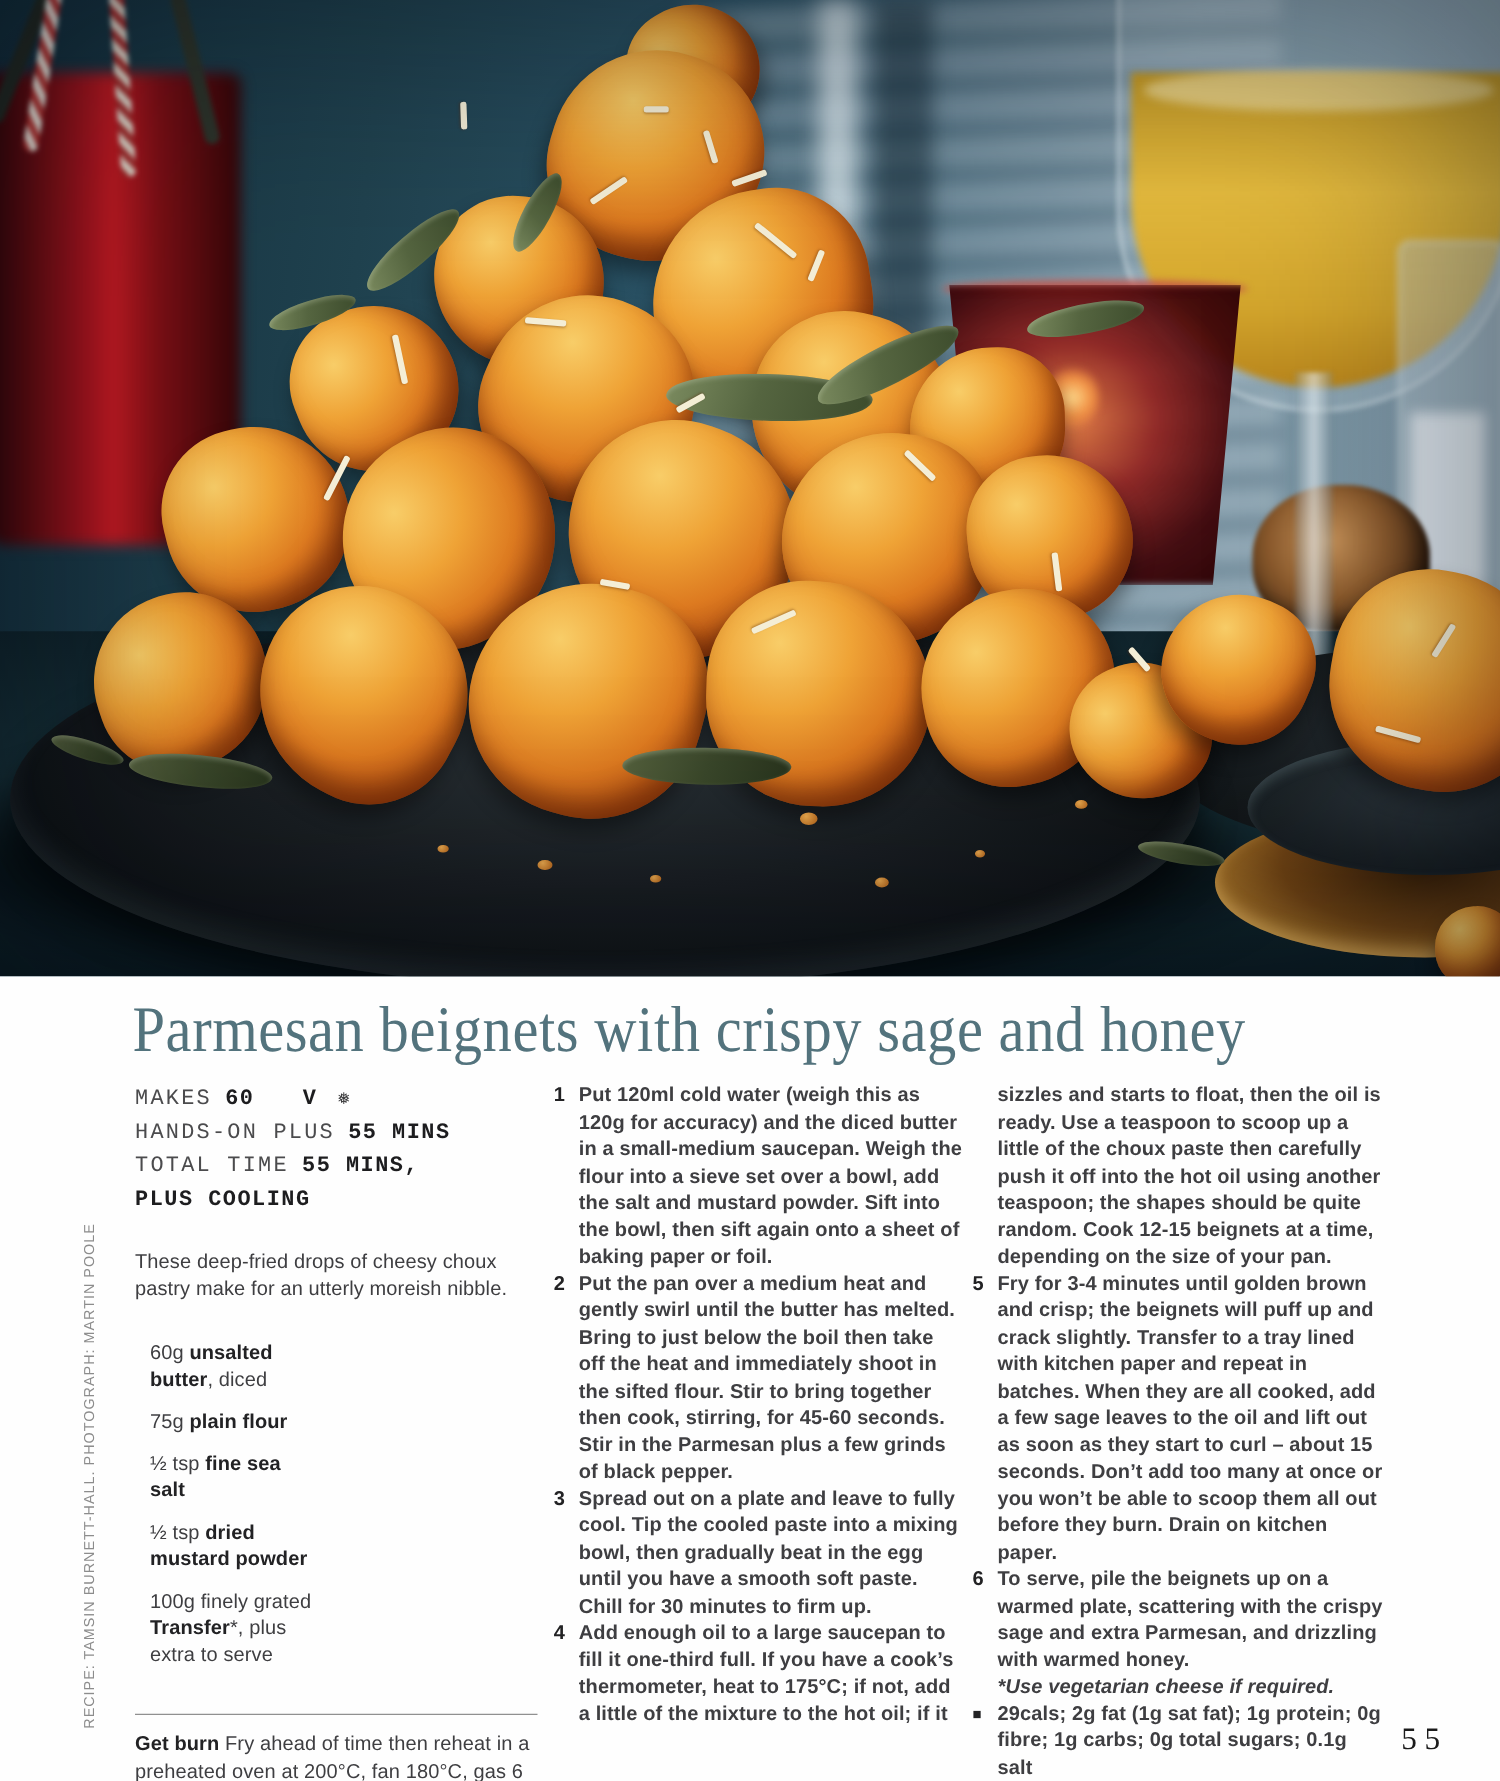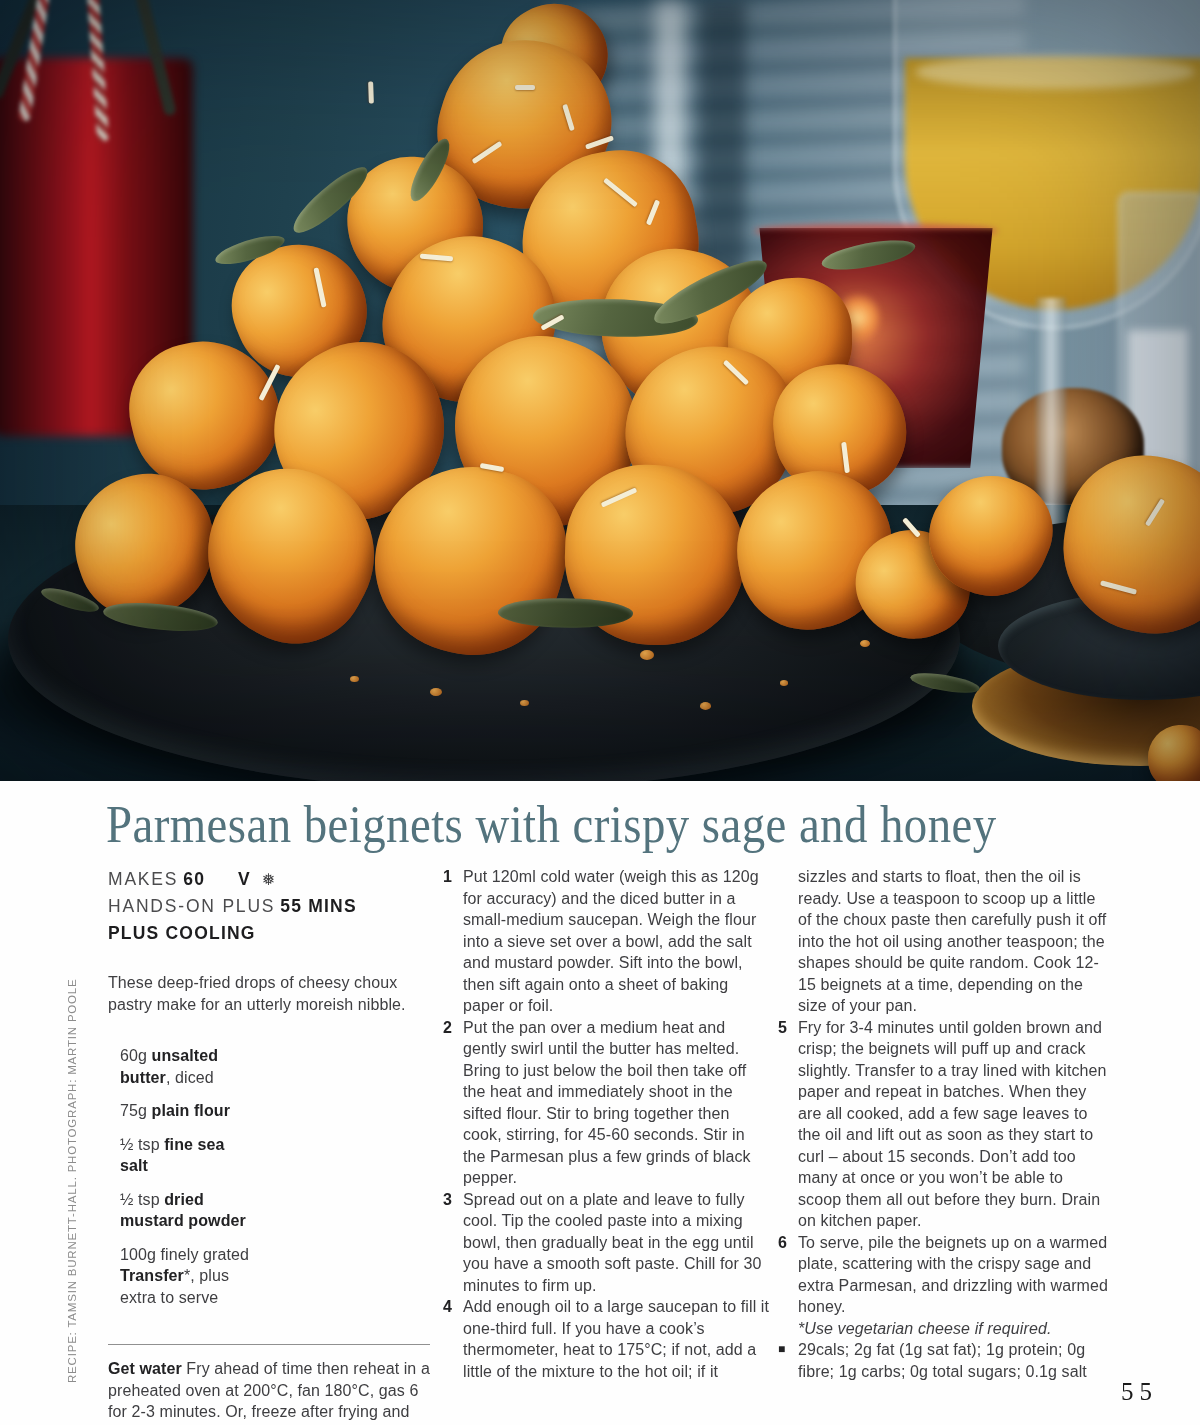--- a/index.html
+++ b/index.html
@@ -74,36 +74,36 @@
   
   .credit{position:absolute;left:66px;top:1383px;transform:rotate(-90deg);transform-origin:0 0;
           white-space:nowrap;font-size:11.5px;letter-spacing:.8px;color:#8c8c8c;}
   .title{position:absolute;left:106px;top:795px;width:1200px;
          font-family:"Liberation Serif",serif;font-size:52px;color:#53737d;
          transform:scaleX(.9);transform-origin:left top;white-space:nowrap;letter-spacing:.5px;}
   .col{position:absolute;top:866px;font-size:16px;line-height:21.5px;color:#3e3e41;letter-spacing:.1px;}
   .col-left{left:108px;width:322px;}
   .col-mid{left:443px;width:327px;}
   .col-right{left:778px;width:330px;}
-  .meta{font-size:17.5px;line-height:27px;color:#4b4b4d;}
+  .meta{font-size:17.5px;line-height:27px;color:#4b4b4d;font-family:Liberation Mono, monospace;}
   .meta .lbl{letter-spacing:1.8px;}
   .meta .val{font-weight:bold;color:#1d1d1f;letter-spacing:1.2px;}
   .meta .veg{font-weight:bold;color:#1d1d1f;margin-left:28px;letter-spacing:1px;}
   .meta .snow{color:#3a3a3c;margin-left:6px;font-size:16px;}
   .intro{margin-top:25px;}
   .ing-wrap{margin-top:18px;display:flex;gap:12px;}
   .ing-col{width:160px;}
   .ing-item{margin:12px;}
   .ing-item b,.ga b,.step b{color:#222224;}
   .rule{margin-top:24px;border:0;border-top:1px solid #909090;width:100%;}
   .ga{margin-top:13px;}
   .step{display:flex;}
   .step .num{flex:0 0 20px;font-weight:bold;color:#222224;}
   .step .num.sq{font-size:12px;line-height:21.5px;}
-  .step .txt{flex:1;}
+  .step .txt{flex:1;font-weight:bold;}
   .step .txt i{color:#3e3e41;}
   .footer-section{position:absolute;left:0;right:0;top:1378px;text-align:center;
                   font-family:"Liberation Serif",serif;font-size:25px;letter-spacing:9px;color:#1b1b1b;}
   .page-num{position:absolute;right:42px;top:1378px;font-family:"Liberation Serif",serif;
             font-size:25px;letter-spacing:6px;color:#1b1b1b;}
 </style>
 </head>
 <body>
 
 <div class="page">
@@ -206,35 +206,39 @@
         <span class="lbl">MAKES</span>
         <span class="val">60</span>
         <span class="veg">V</span>
         <span class="snow">❅</span>
       </div>
       <div>
         <span class="lbl">HANDS-ON PLUS</span>
         <span class="val">55 MINS</span>
       </div>
       <div>
+        <span class="lbl">TOTAL TIME</span>
+        <span class="val">55 MINS,</span>
+      </div>
+      <div>
         <span class="val">PLUS COOLING</span>
       </div>
     </div>
     <p class="intro" style="margin-bottom:0;">These deep-fried drops of cheesy choux pastry make for an utterly moreish nibble.</p>
     <div class="ing-wrap">
       <div class="ing-col">
           <div class="ing-item">60g <b>unsalted butter</b>, diced</div>
           <div class="ing-item">75g <b>plain flour</b></div>
           <div class="ing-item">½ tsp <b>fine sea salt</b></div>
           <div class="ing-item">½ tsp <b>dried mustard powder</b></div>
           <div class="ing-item">100g finely grated <b>Transfer</b>*, plus extra to serve</div>
         </div>
     </div>
     <hr class="rule">
-    <p class="ga" style="margin:13px 0 0 0;"><b>Get water</b> Fry ahead of time then reheat in a preheated oven at 200°C, fan 180°C, gas 6 for 2-3 minutes. Or, freeze after frying and cooling; reheat in the oven for 4 mins.</p>
+    <p class="ga" style="margin:13px 0 0 0;"><b>Get burn</b> Fry ahead of time then reheat in a preheated oven at 200°C, fan 180°C, gas 6 for 2-3 minutes. Or, freeze after frying and cooling; reheat in the oven for 4 mins.</p>
   </div>
 
   <div class="col col-mid">
       <div class="step">
         <span class="num">1</span>
         <span class="txt">Put 120ml cold water (weigh this as 120g for accuracy) and the diced butter in a small-medium saucepan. Weigh the flour into a sieve set over a bowl, add the salt and mustard powder. Sift into the bowl, then sift again onto a sheet of baking paper or foil.</span>
       </div>
       <div class="step">
         <span class="num">2</span>
         <span class="txt">Put the pan over a medium heat and gently swirl until the butter has melted. Bring to just below the boil then take off the heat and immediately shoot in the sifted flour. Stir to bring together then cook, stirring, for 45-60 seconds. Stir in the Parmesan plus a few grinds of black pepper.</span>

